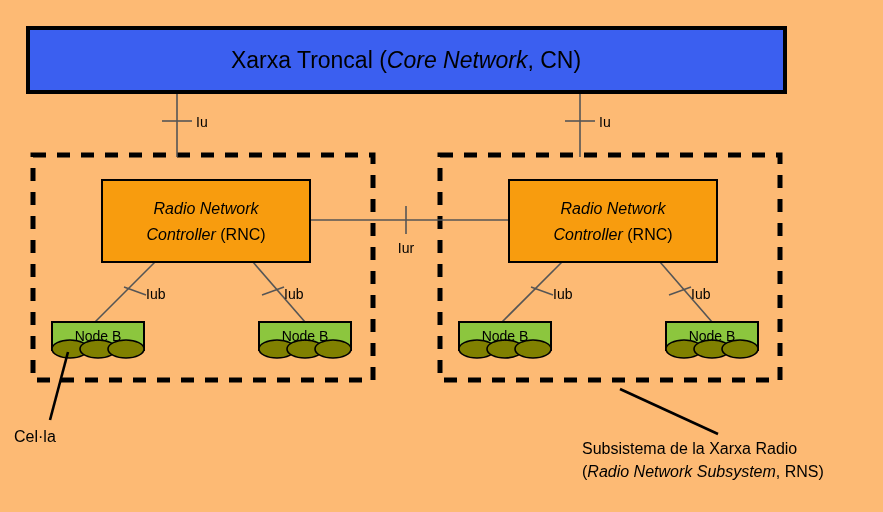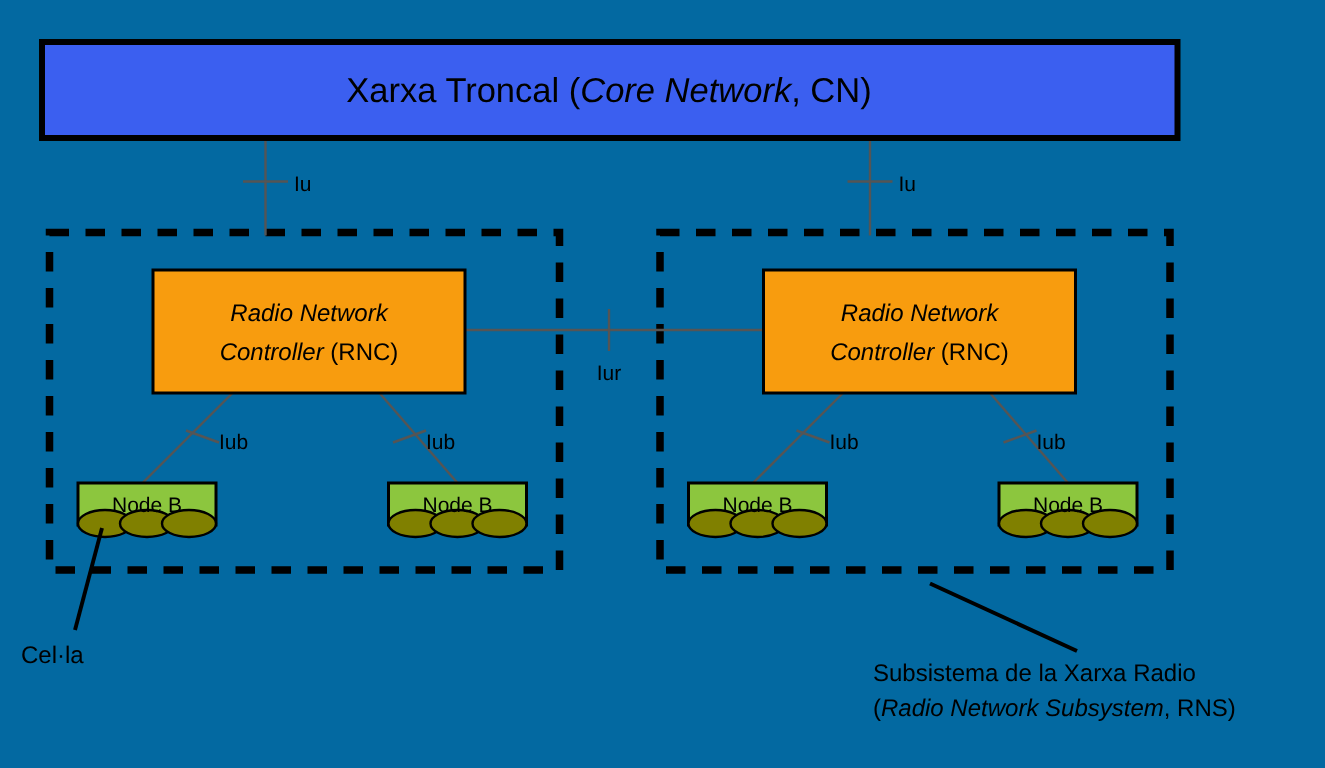--- a/index.html
+++ b/index.html
@@ -4,21 +4,21 @@
 <style>
   html, body {
     margin: 0;
     padding: 0;
     background: #ffffff;
   }
   #canvas {
     position: relative;
     width: 883px;
     height: 512px;
-    background: #0369a1;
+    background: #fdba74;
     overflow: hidden;
     font-family: "Liberation Sans", sans-serif;
   }
   svg.layer {
     position: absolute;
     top: 0;
     left: 0;
     width: 883px;
     height: 512px;
   }

